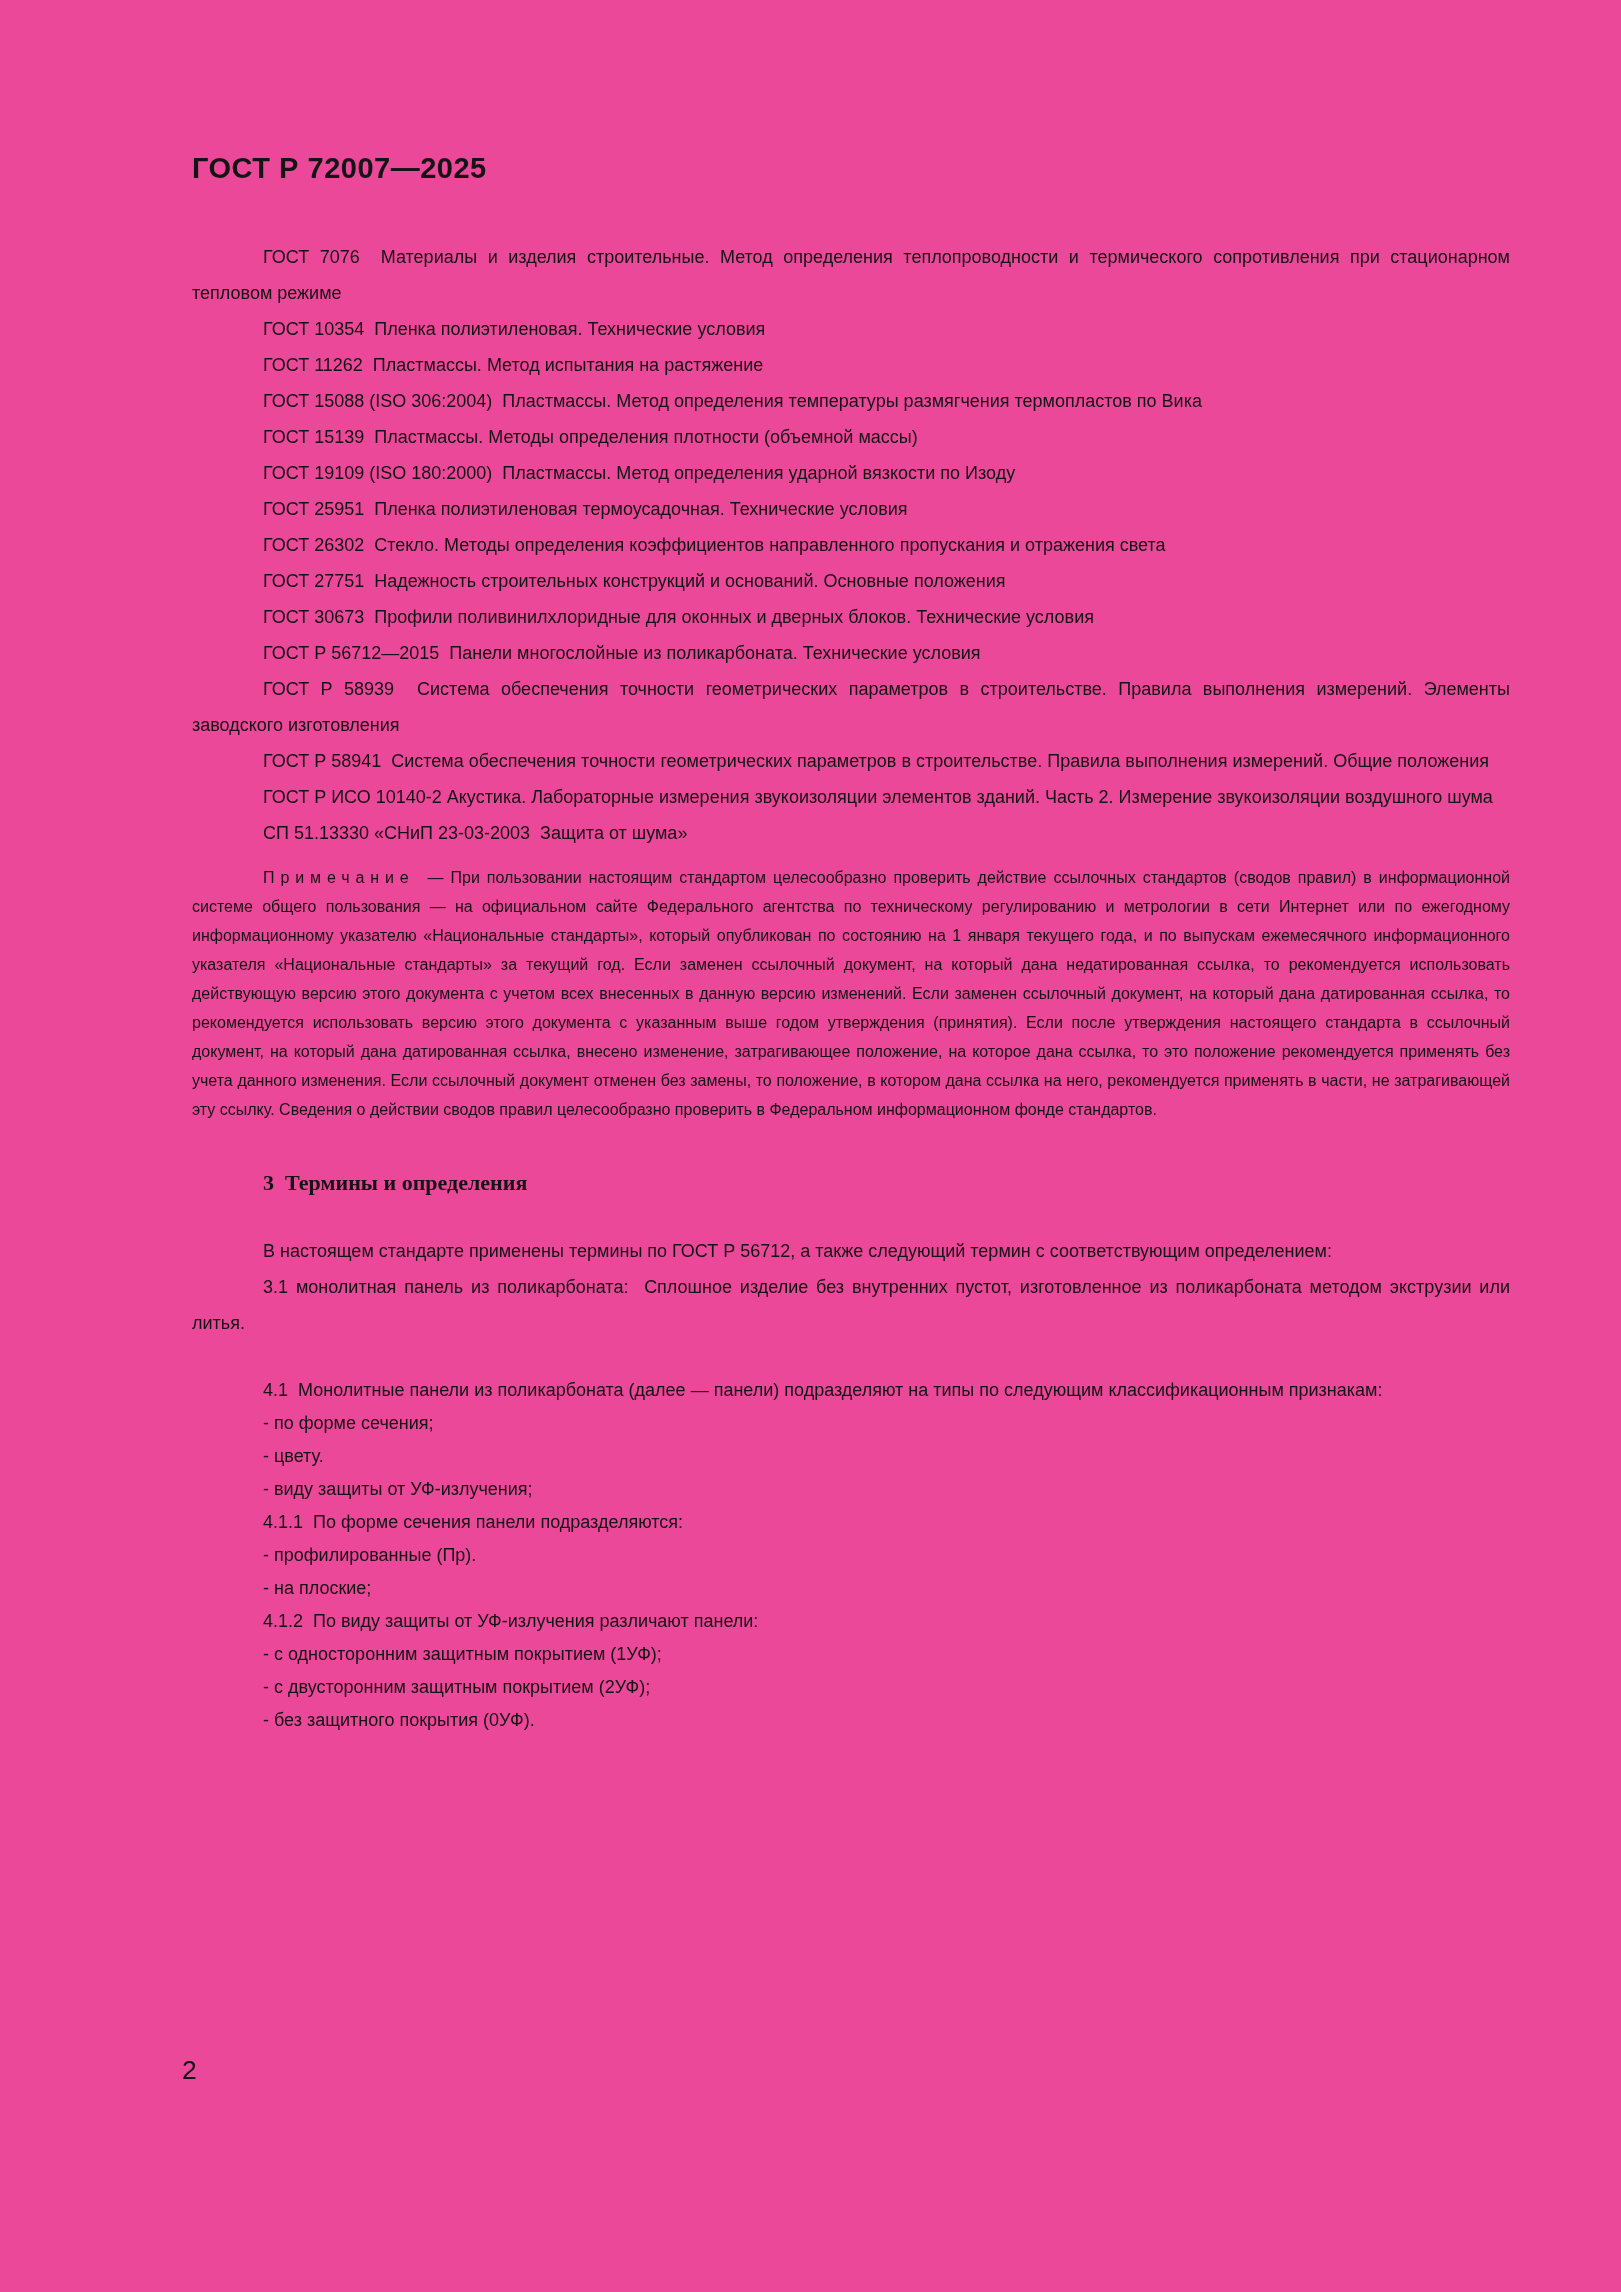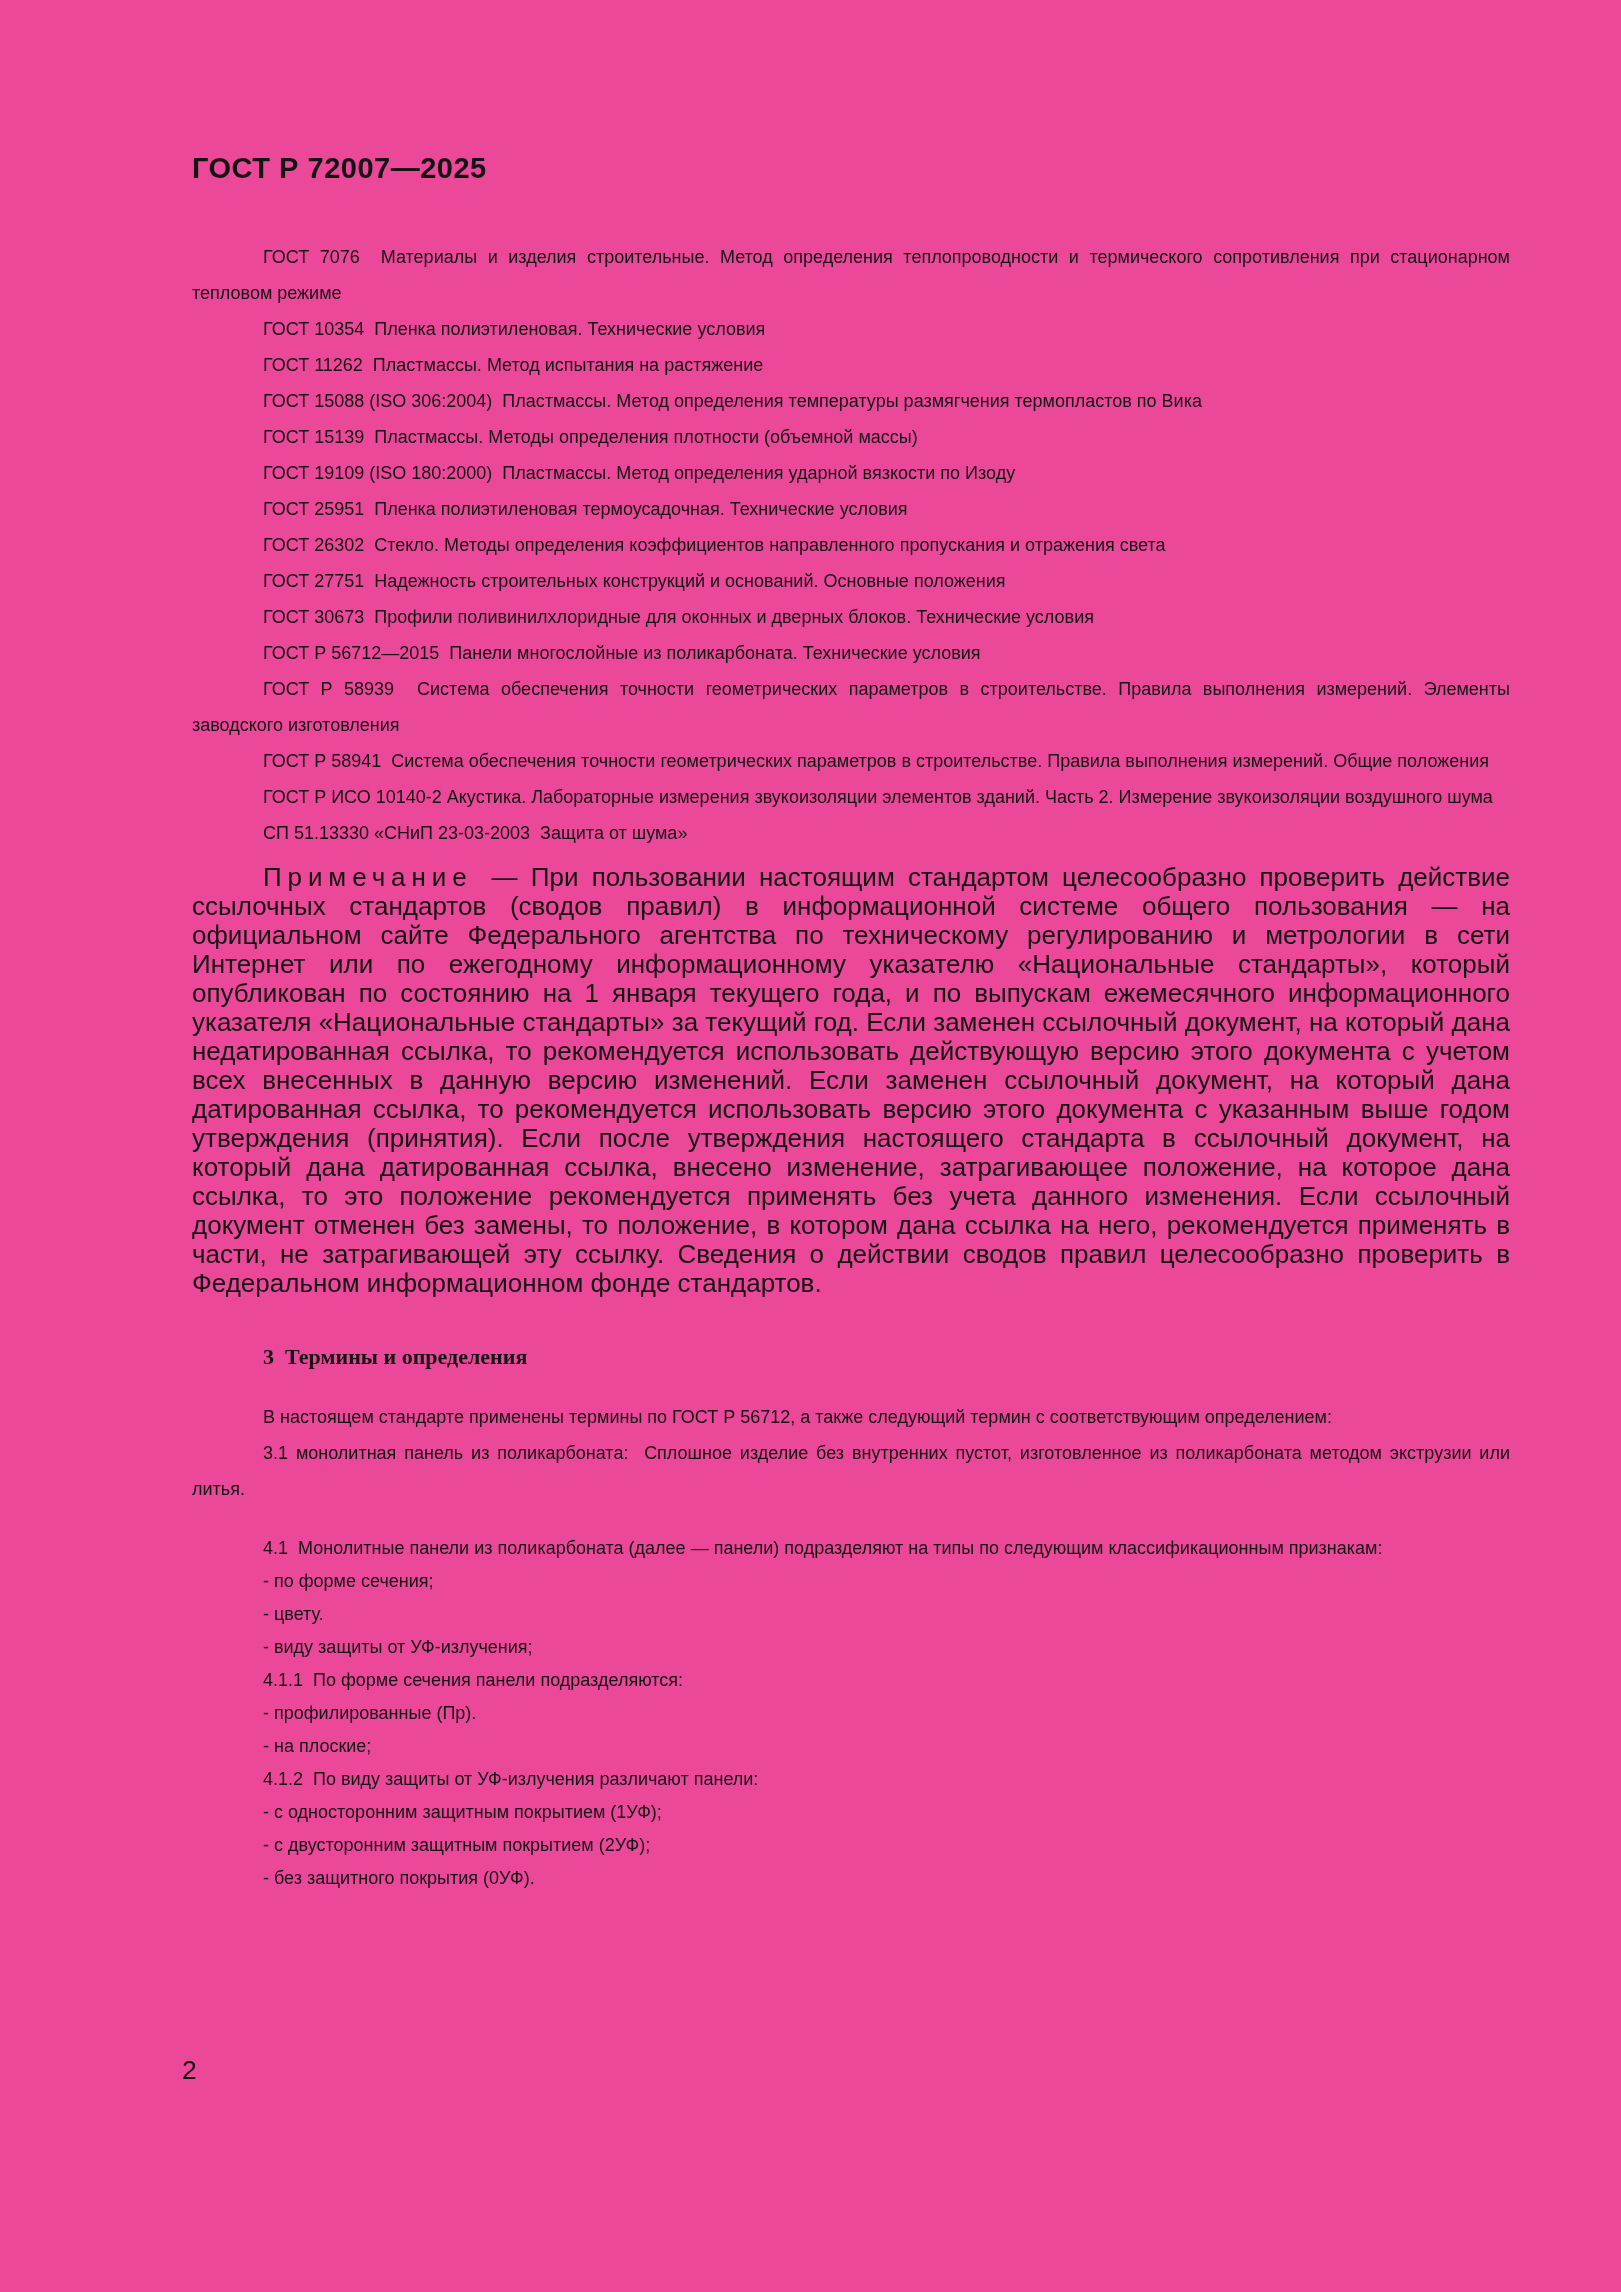--- a/index.html
+++ b/index.html
@@ -15,32 +15,32 @@
   .doc-header { font-weight: bold; font-size: 29px; line-height: 31px; letter-spacing: 0.5px; }
   .refs { margin-top: 55px; }
   p { margin: 0; }
   .body-p {
     font-size: 18px; line-height: 36px;
     text-align: justify; text-indent: 71px;
   }
   .tight { line-height: 33px; }
   .note {
     margin-top: 11.8px;
-    font-size: 26px; line-height: 29px;
+    font-size: 16px; line-height: 29px;
     text-align: justify; text-indent: 71px;
   }
   .note-label { letter-spacing: 5.9px; margin-right: 5.9px; }
   .sec-heading {
     font-weight: bold; font-size: 22px; line-height: 35px;
     text-indent: 71px;
     font-family: Liberation Serif, serif;
   }
   .h3-heading { margin-top: 41px; }
   .h4-heading { margin-top: 39px; }
-  .after-heading { margin-top: 25px; }
+  .after-heading { margin-top: 33px; }
   .term b { font-weight: normal; }
   .page-num {
     position: absolute; left: 182px; top: 2056px;
     font-size: 26.5px; line-height: 29px;
   }
 </style>
 </head>
 <body>
 
 <div class="page">

